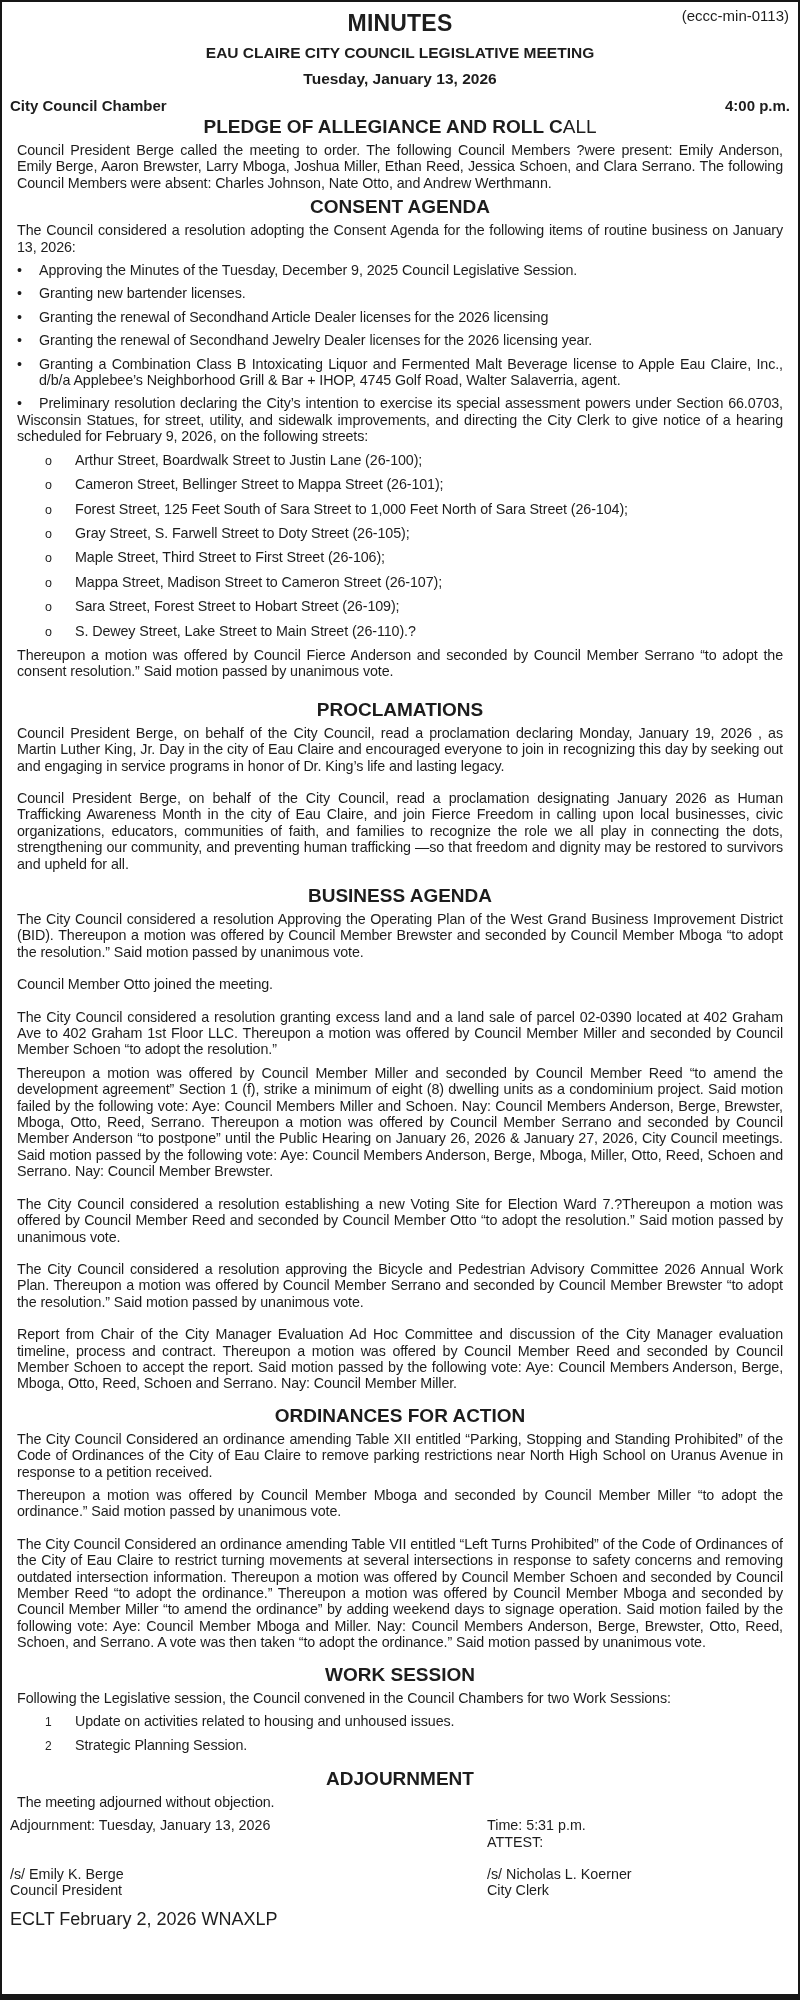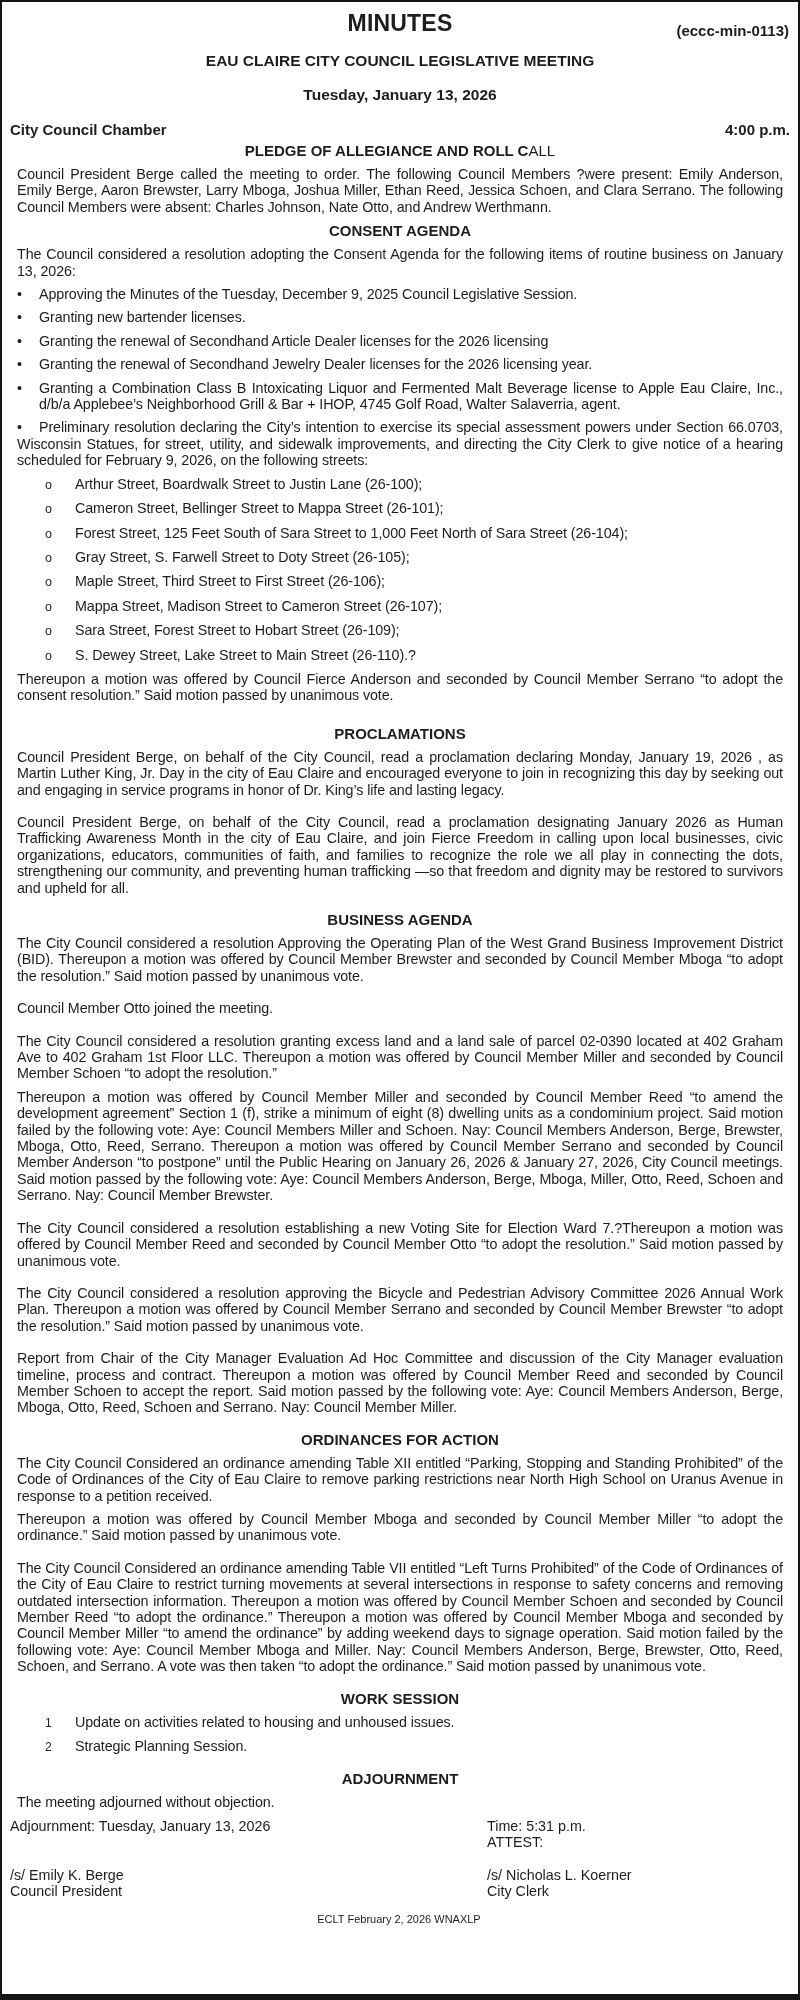--- a/index.html
+++ b/index.html
@@ -11,51 +11,51 @@
     background: #ffffff;
     border: 2px solid #161616;
     border-bottom-width: 6px;
     font-family: "Liberation Sans", "DejaVu Sans", sans-serif;
     color: #1d1d1d;
     padding: 6px 8px 0 8px;
     overflow: hidden;
   }
   .docid {
     position: absolute;
-    top: 20px; right: 9px;
-    font-weight: bold;
+    top: 5px; right: 9px;
+    font-weight: normal;
     font-size: 15px;
   }
   .title {
     margin: 2px 0 0 0;
     text-align: center;
     font-size: 23px;
     font-weight: bold;
     line-height: 26px;
     letter-spacing: 0.2px;
   }
   .subtitle, .mdate {
-    margin: 16px;
+    margin: 8px;
     text-align: center;
     font-size: 15.5px;
     font-weight: bold;
     line-height: 18px;
   }
   .loc-row {
     display: flex;
     justify-content: space-between;
     font-size: 15px;
     font-weight: bold;
     line-height: 19px;
     gap: 48px;
   }
   .sec {
     margin: 3px 0 1px 0;
     text-align: center;
-    font-size: 15px;
+    font-size: 19px;
     font-weight: bold;
     line-height: 17px;
   }
   .sec .reg { font-weight: normal; }
   .sec.sp  { margin-top: 15px; }
   .sec.sp2 { margin-top: 21px; }
   p, .bullet, .street, .witem {
     margin: 7px;
     font-size: 14.3px;
     line-height: 16.4px;
@@ -69,23 +69,23 @@
   .prelim .bm { display: inline-block; width: 22px; }
   .street { padding-left: 28px; text-align: left; }
   .street .om { display: inline-block; width: 30px; font-size: 12.5px; color: #222; }
   .witem { padding-left: 28px; text-align: left; }
   .witem .wn { display: inline-block; width: 30px; font-size: 12px; color: #222; }
   .adj-grid { display: grid; grid-template-columns: 477px 1fr; }
   .adj-grid div { font-size: 14.3px; line-height: 16.4px; }
   .spacer { height: 16px; }
   .pub {
     margin-top: 13px;
-    text-align: center;
+    text-align: left;
     padding-right: 2px;
-    font-size: 11px;
+    font-size: 18px;
     line-height: 15px;
   }
 </style>
 </head>
 <body>
 
 <div class="page">
 
   <div class="docid">(eccc-min-0113)</div>
 
@@ -134,20 +134,21 @@
   <p class="gap">The City Council considered a resolution establishing a new Voting Site for Election Ward 7.?Thereupon a motion was offered by Council Member Reed and seconded by Council Member Otto “to adopt the resolution.” Said motion passed by unanimous vote.</p>
   <p class="gap">The City Council considered a resolution approving the Bicycle and Pedestrian Advisory Committee 2026 Annual Work Plan. Thereupon a motion was offered by Council Member Serrano and seconded by Council Member Brewster “to adopt the resolution.” Said motion passed by unanimous vote.</p>
   <p class="gap">Report from Chair of the City Manager Evaluation Ad Hoc Committee and discussion of the City Manager evaluation timeline, process and contract. Thereupon a motion was offered by Council Member Reed and seconded by Council Member Schoen to accept the report. Said motion passed by the following vote: Aye: Council Members Anderson, Berge, Mboga, Otto, Reed, Schoen and Serrano. Nay: Council Member Miller.</p>
 
   <h3 class="sec sp">ORDINANCES FOR ACTION</h3>
   <p>The City Council Considered an ordinance amending Table XII entitled “Parking, Stopping and Standing Prohibited” of the Code of Ordinances of the City of Eau Claire to remove parking restrictions near North High School on Uranus Avenue in response to a petition received.</p>
   <p>Thereupon a motion was offered by Council Member Mboga and seconded by Council Member Miller “to adopt the ordinance.” Said motion passed by unanimous vote.</p>
   <p class="gap">The City Council Considered an ordinance amending Table VII entitled “Left Turns Prohibited” of the Code of Ordinances of the City of Eau Claire to restrict turning movements at several intersections in response to safety concerns and removing outdated intersection information. Thereupon a motion was offered by Council Member Schoen and seconded by Council Member Reed “to adopt the ordinance.” Thereupon a motion was offered by Council Member Mboga and seconded by Council Member Miller “to amend the ordinance” by adding weekend days to signage operation. Said motion failed by the following vote: Aye: Council Member Mboga and Miller. Nay: Council Members Anderson, Berge, Brewster, Otto, Reed, Schoen, and Serrano. A vote was then taken “to adopt the ordinance.” Said motion passed by unanimous vote.</p>
 
   <h3 class="sec sp">WORK SESSION</h3>
+  <p>Following the Legislative session, the Council convened in the Council Chambers for two Work Sessions:</p>
   <div class="witem"><span class="wn">1</span><span>Update on activities related to housing and unhoused issues.</span></div>
   <div class="witem"><span class="wn">2</span><span>Strategic Planning Session.</span></div>
 
   <h3 class="sec sp">ADJOURNMENT</h3>
   <p>The meeting adjourned without objection.</p>
   <div class="adj-grid">
     <div>Adjournment: Tuesday, January 13, 2026</div>
     <div>Time: 5:31 p.m.</div>
     <div></div>
     <div>ATTEST:</div>

